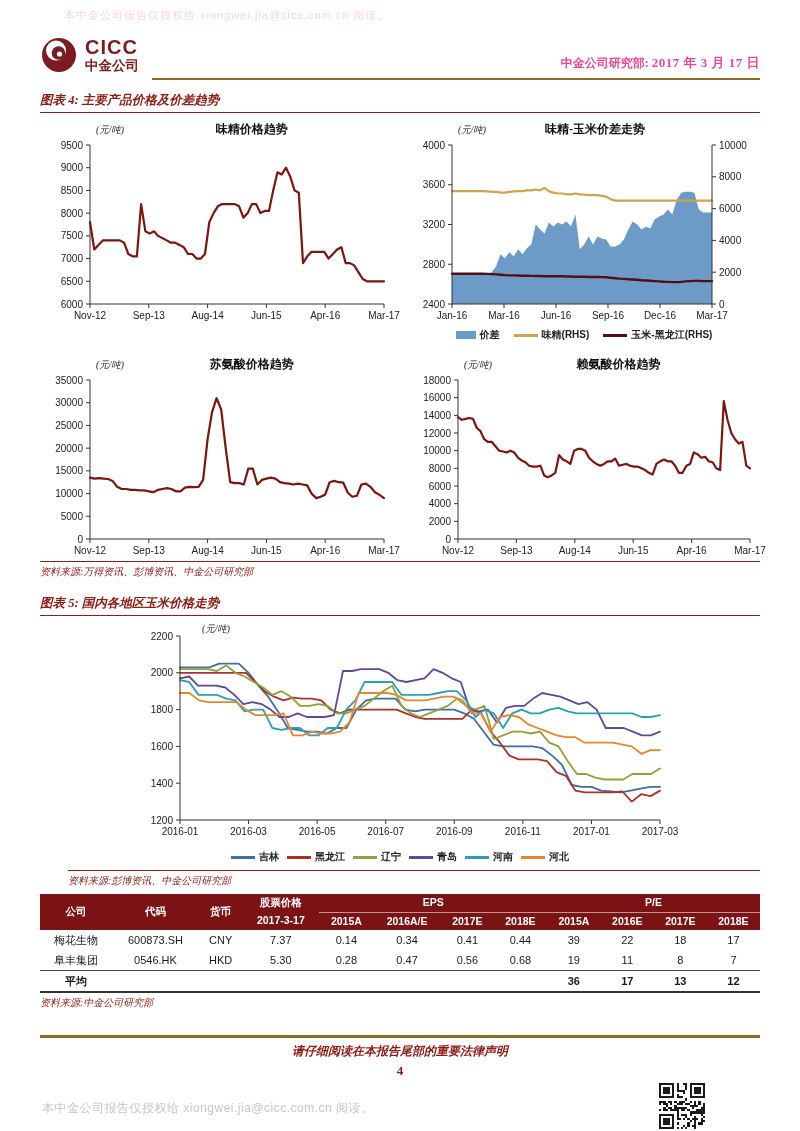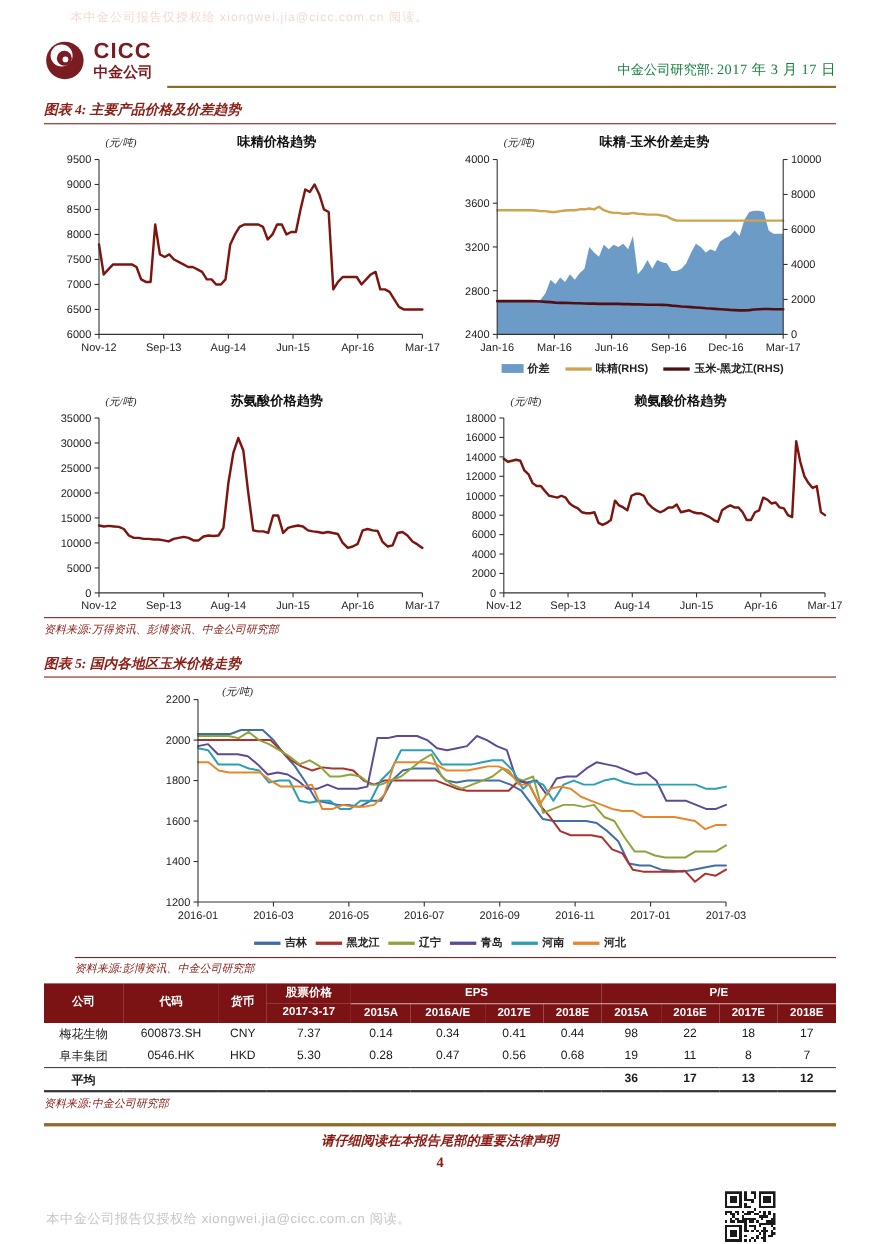--- a/index.html
+++ b/index.html
@@ -7,21 +7,21 @@
   .page{position:relative;width:800px;height:1131px;background:#fff;overflow:hidden;}
   .content{padding:0 40px;}
   
   .wm-top{position:absolute;top:8px;left:64px;font-size:11px;color:#f3dad5;letter-spacing:1px;}
   
   .header{position:relative;margin-top:36px;height:44px;}
   .logo-wrap{position:absolute;left:0;top:0;display:flex;align-items:center;gap:7px;}
   .wordmark{line-height:1;}
   .wordmark .cicc{font-size:20px;font-weight:bold;color:#7b1c22;letter-spacing:1px;}
   .wordmark .cn{font-size:13.5px;font-weight:bold;color:#7b1c22;margin-top:2px;}
-  .header-meta{position:absolute;right:0;bottom:8px;font-family:"Liberation Serif",serif;font-weight:normal;color:#15803d;font-size:12px;}
+  .header-meta{position:absolute;right:0;bottom:8px;font-family:"Liberation Serif",serif;font-weight:bold;color:#ec4899;font-size:12px;}
   .header-meta .date{font-size:13px;letter-spacing:0.5px;}
   .header-rule{position:absolute;left:112px;right:0;bottom:0;height:2.5px;background:#8f6b29;}
   
   .fig-title{font-family:"Liberation Serif",serif;font-style:italic;font-weight:bold;color:#8c2018;font-size:12.5px;padding-bottom:3px;border-bottom:1.5px solid #8c2018;}
   .src-line{font-family:"Liberation Serif",serif;font-style:italic;color:#8c2018;font-size:10px;padding-top:3px;}
   .src-line.ruled{border-top:1px solid #8c2018;}
   
   .grid2{display:grid;grid-template-columns:352px 352px;column-gap:16px;row-gap:14px;margin-top:8px;}
   .cell{display:flex;flex-direction:column;align-items:center;}
   svg.chart{overflow:visible;display:block;}
@@ -38,21 +38,21 @@
   .sec6-title{margin-top:14px;}
   .fig5-wrap{margin-top:4px;}
   
   table.val{width:100%;border-collapse:collapse;margin-top:6px;table-layout:auto;}
   table.val th{background:#7b1214;color:#fff;font-size:10.5px;font-weight:bold;padding:2px 4px;text-align:center;line-height:1.3;}
   table.val th.grp{border-bottom:1px solid rgba(255,255,255,0.55);}
   table.val td{font-size:11px;padding:2.5px 4px;text-align:center;}
   table.val tr.avg td{border-top:1.2px solid #444;border-bottom:2.5px solid #333;font-weight:bold;}
   table.val td.cmp{font-family:"Liberation Serif",serif;}
   
-  .footer{position:absolute;left:40px;right:40px;bottom:0;height:110px;}
+  .footer{position:absolute;left:40px;right:40px;bottom:0;height:96px;}
   .foot-rule{height:2.5px;background:#8f6b29;}
   .legal{margin-top:5px;text-align:center;font-family:"Liberation Serif",serif;font-style:italic;font-weight:bold;color:#8c1a14;font-size:12px;}
   .pageno{margin-top:3px;text-align:center;font-weight:bold;color:#8c1a14;font-size:13px;font-family:"Liberation Serif",serif;}
   .wm-bottom{position:absolute;left:2px;bottom:14px;font-size:12px;color:#c6c6c6;letter-spacing:0.5px;}
   .qr{position:absolute;right:55px;bottom:2px;}
 </style>
 </head>
 <body>
 
 <div class="page">
@@ -355,21 +355,21 @@
       <tbody>
           <tr>
             <td class="cmp">梅花生物</td>
             <td>600873.SH</td>
             <td>CNY</td>
             <td>7.37</td>
             <td>0.14</td>
             <td>0.34</td>
             <td>0.41</td>
             <td>0.44</td>
-            <td>98</td>
+            <td>39</td>
             <td>22</td>
             <td>18</td>
             <td>17</td>
           </tr>
           <tr>
             <td class="cmp">阜丰集团</td>
             <td>0546.HK</td>
             <td>HKD</td>
             <td>5.30</td>
             <td>0.28</td>

